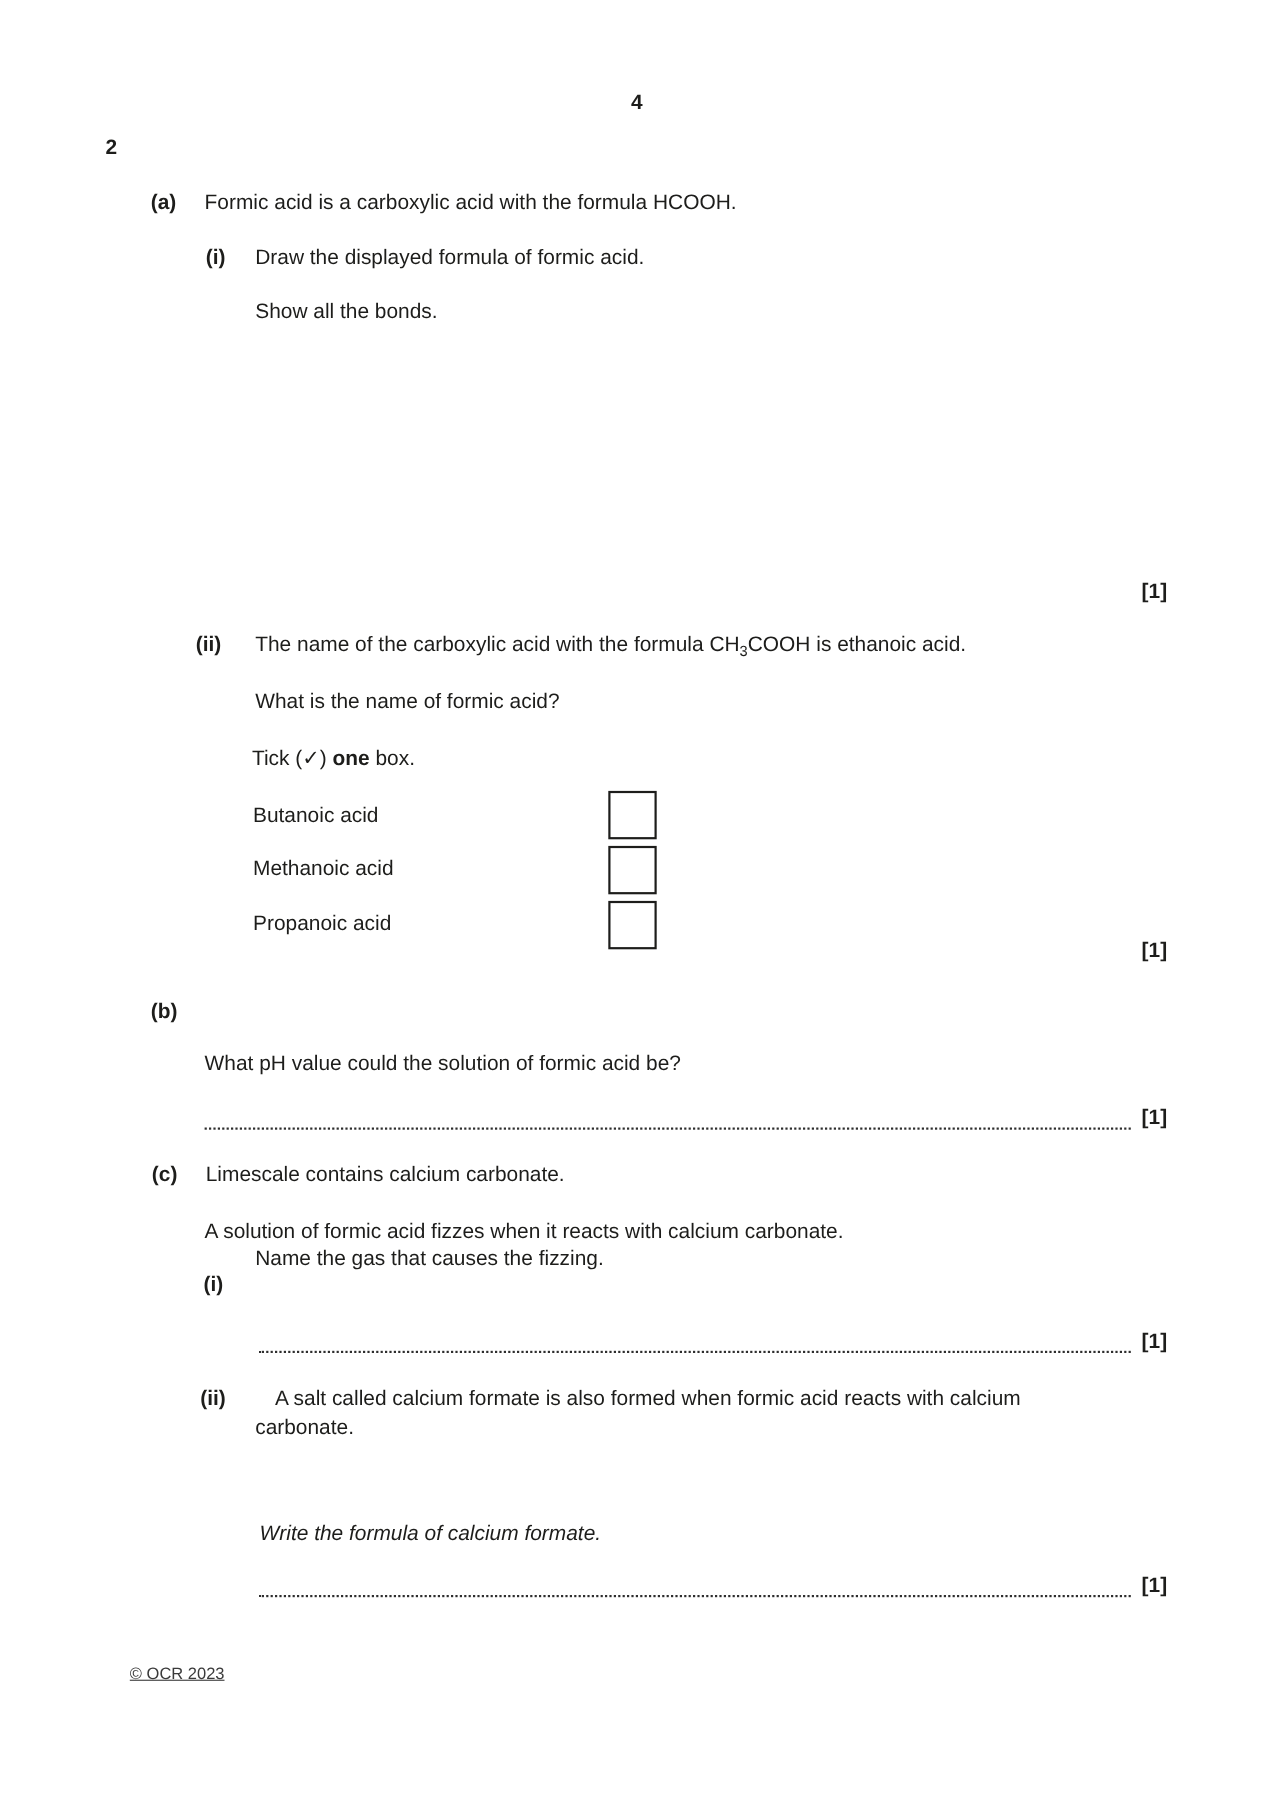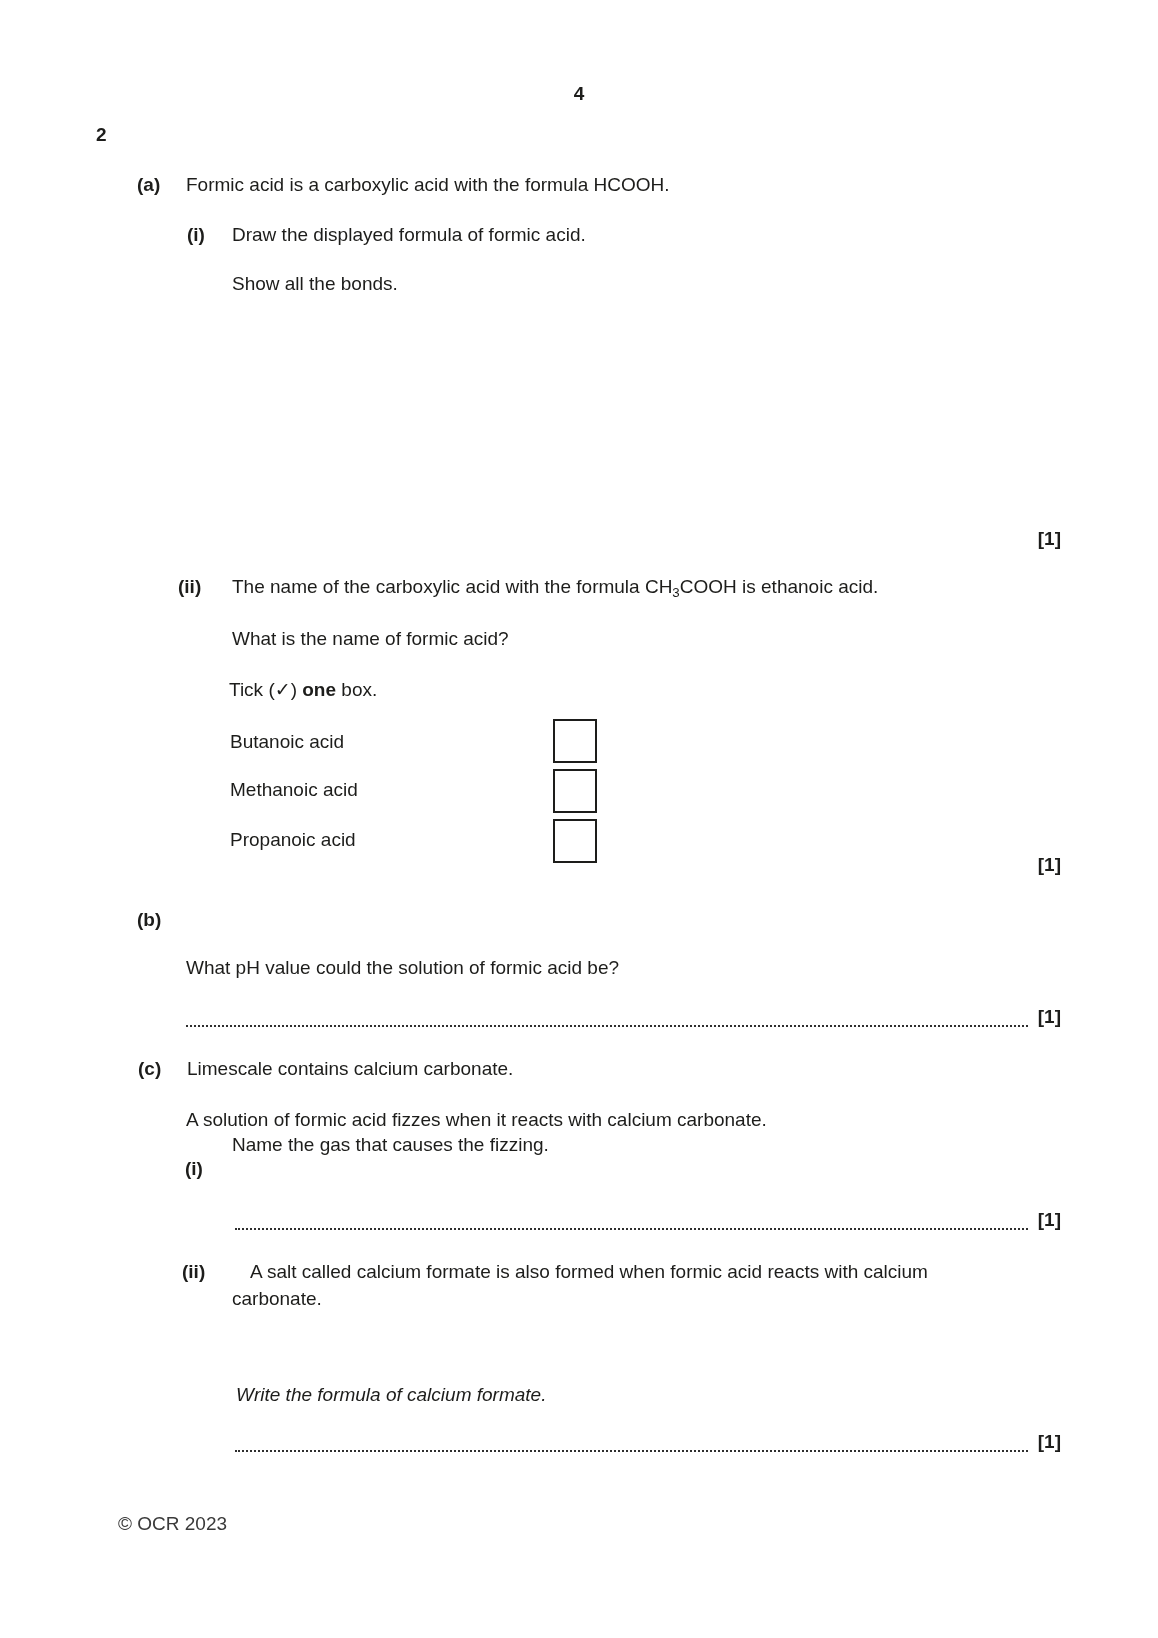--- a/index.html
+++ b/index.html
@@ -20,21 +20,21 @@
   .sub{font-size:0.7em;vertical-align:-0.32em;}
   .sup{font-size:0.7em;vertical-align:0.5em;}
   .mark{font-weight:700;}
   .answer-line{border-bottom:2.5px dotted #2e2e2e;height:24px;}
   .checkbox{
     width:44px;height:44px;
     border:2px solid #1d1d1b;
     box-sizing:border-box;
     background:#fff;
   }
-  .footer{font-size:19px;color:#3a3a3a;}
+  .footer{font-size:15px;color:#3a3a3a;text-decoration:underline;}
   .draw-space{background:transparent;}
 </style>
 </head>
 <body>
 
 <div class="page">
 
   <div class="abs center b" style="top:83px;">4</div>
 
   <div class="abs b" style="left:96px;top:124px;">2</div>

